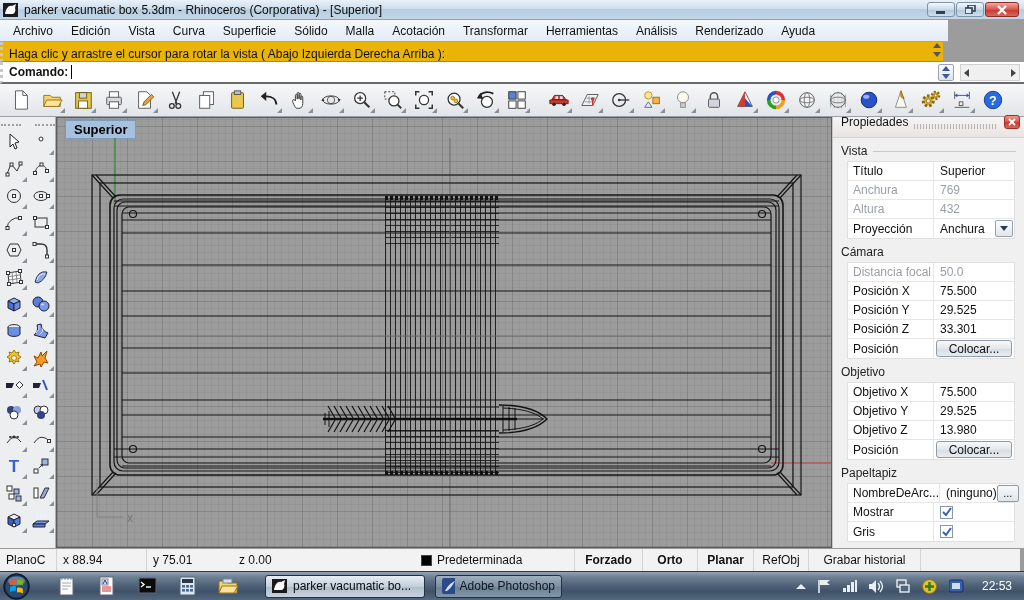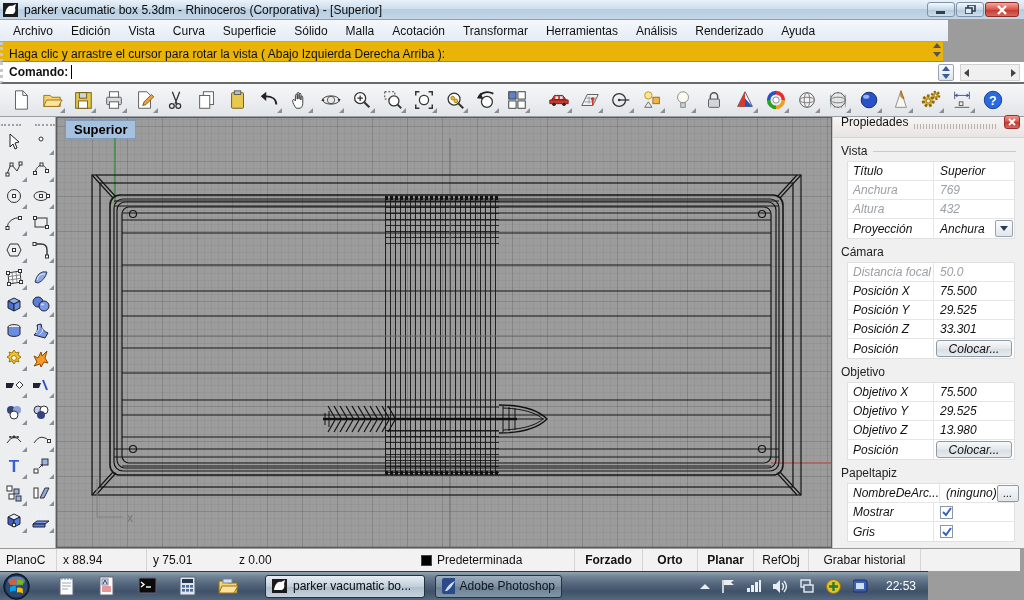--- a/index.html
+++ b/index.html
@@ -81,21 +81,21 @@
   
   #panel { left:832px; top:117px; width:192px; height:431px; background:#f0f0f0; border-left:1px solid #c8c8c8; }
   #panelhdr { height:21px; display:flex; align-items:flex-end; padding:0 4px 8px 8px;
     background:linear-gradient(#f7f4f4,#e9e4e4); border-bottom:1px solid #d8d2d2; }
   #panelhdr .dots { flex:1; height:5px; margin:0 6px;
     background:repeating-linear-gradient(90deg,#b9b1b1 0 1px, transparent 1px 3px); }
   .closebox { width:16px; height:14px; border:1px solid #9c2f28; border-radius:3px;
     background:linear-gradient(#f0978c,#d9534a 50%,#c03a30 52%,#d9675e); display:flex;align-items:center;justify-content:center;}
   .seclabel { margin:6px 0 3px 8px; color:#222; display:flex; align-items:center; }
   .seclabel .line { flex:1; border-top:1px solid #c9c9c9; margin:0 8px 0 6px; }
-  .ptable { margin-left:14px; width:168px; border:1px solid #e0e0e0; background:#fff;font-style:italic; }
+  .ptable { margin-left:14px; width:168px; border:1px solid #e0e0e0; background:#fff; }
   .prow { display:flex; height:19px; border-bottom:1px solid #e6e6e6; align-items:center; }
   .prow:last-child { border-bottom:none; }
   .plabel { flex:0 0 86px; padding-left:5px; border-right:1px solid #e6e6e6; height:100%; display:flex; align-items:center; color:#111; }
   .pvalue { flex:1; padding-left:6px; color:#111; }
   .pdisabled { color:#9aa0a6; }
   .combo { flex:0 0 18px; height:17px; margin:1px 1px 1px 0; border:1px solid #98a2ac; border-radius:2px;
     background:linear-gradient(#fdfdfe,#dfe6ec); display:flex; align-items:center; justify-content:center; }
   .vbtn { flex:1; height:17px; margin:14px 2px; border:1px solid #8e9aa4; border-radius:3px;
     background:linear-gradient(#f8f9fa,#e3e7ec 50%,#d7dde3 52%,#e8ecf0); font-size:12px; color:#111;
     display:flex; align-items:center; justify-content:center; }
@@ -105,21 +105,21 @@
 
   
   #statusbar { left:0; top:548px; width:1020px; height:23px; background:#f2f2f2; border-top:1px solid #9a9a9a;
     display:flex; align-items:center; font-size:12px; }
   .sbcell { height:100%; display:flex; align-items:center; border-right:1px solid #d4d4d4; padding:0 6px; }
   .sbtoggle { justify-content:center; }
   .bold { font-weight:bold; }
   .swatch { width:11px; height:11px; background:#000; border:1px solid #444; margin-right:5px; }
 
   
-  #taskbar { left:0; top:571px; width:928px; height:29px;
+  #taskbar { left:0; top:571px; width:1024px; height:29px;
     background:linear-gradient(#93a3b2 0%, #6e8093 18%, #51647a 45%, #3f5269 70%, #54687e 100%);
     border-top:1px solid #2c3a49; display:flex; align-items:center; }
   .ql { display:flex; gap:22px; margin-left:28px; align-items:center; }
   .taskbtn { height:23px; width:160px; margin-left:26px; border:1px solid #24323e; border-radius:3px;
     background:linear-gradient(#e8eef3,#c2cfda 50%,#aebecb 52%,#c6d2dd); display:flex; align-items:center; gap:5px; padding:0 6px;
     color:#0a0a0a; overflow:hidden; white-space:nowrap; }
   .taskbtn.inactive { width:127px; margin-left:10px;
     background:linear-gradient(#9fb0bf,#7e91a1 50%,#6d8192 52%,#8296a6); color:#0e1722; }
   #tray { margin-left:auto; display:flex; align-items:center; gap:12px; padding-right:12px; color:#fff; }
   #clock { color:#fff; font-size:12px; margin-left:6px; }

